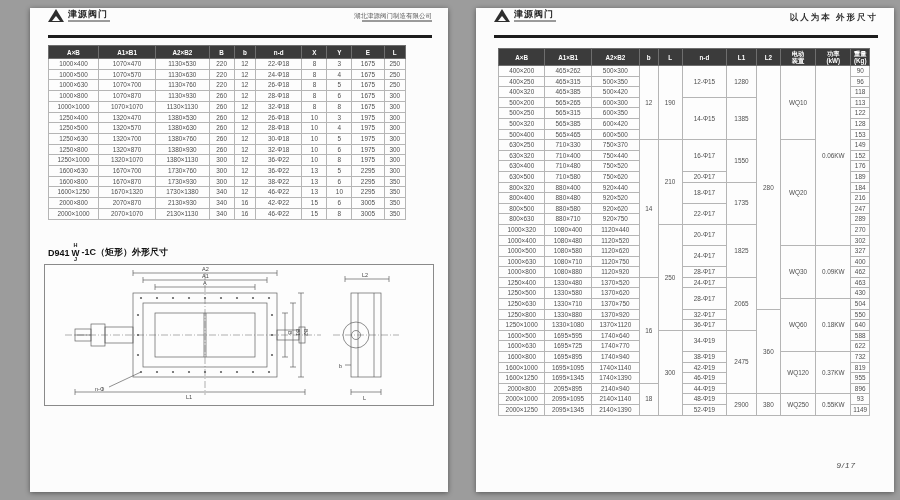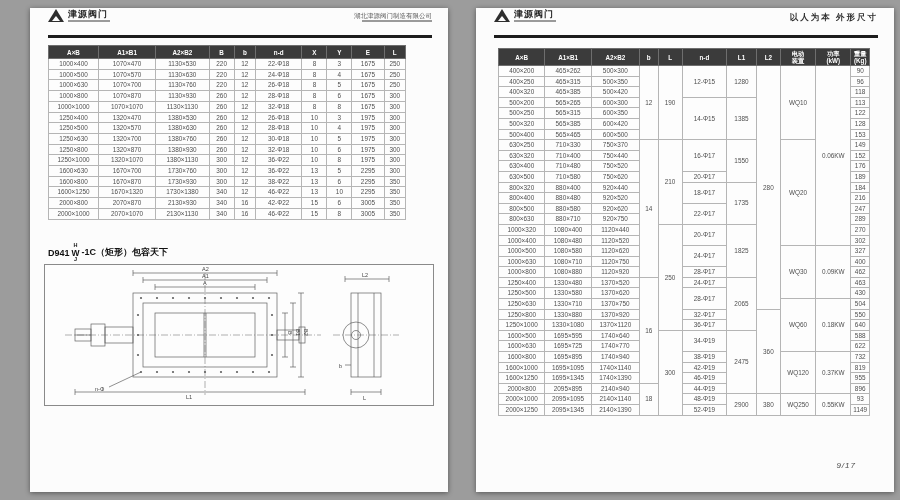--- a/index.html
+++ b/index.html
@@ -293,21 +293,21 @@
       </table>
   </div>
 
   <div class="model-title">
     <span>D941</span>
     <span class="stack">
       <span class="sm">H</span>
       <span class="md">W</span>
       <span class="sm">J</span>
     </span>
-    <span>-1C（矩形）包容天下</span>
+    <span>-1C（矩形）外形尺寸</span>
   </div>
 
   <div class="drawing-box">
     <svg width="386" height="138" viewBox="0 0 386 138">
       <g stroke="#606060" stroke-width="0.7" fill="none">
 
         <line x1="20" y1="70" x2="276" y2="70" stroke-dasharray="7 2 1 2" stroke-width="0.5"></line>
         <line x1="160" y1="8" x2="160" y2="130" stroke-dasharray="7 2 1 2" stroke-width="0.5"></line>
 
         <rect x="88" y="28" width="144" height="84"></rect>

